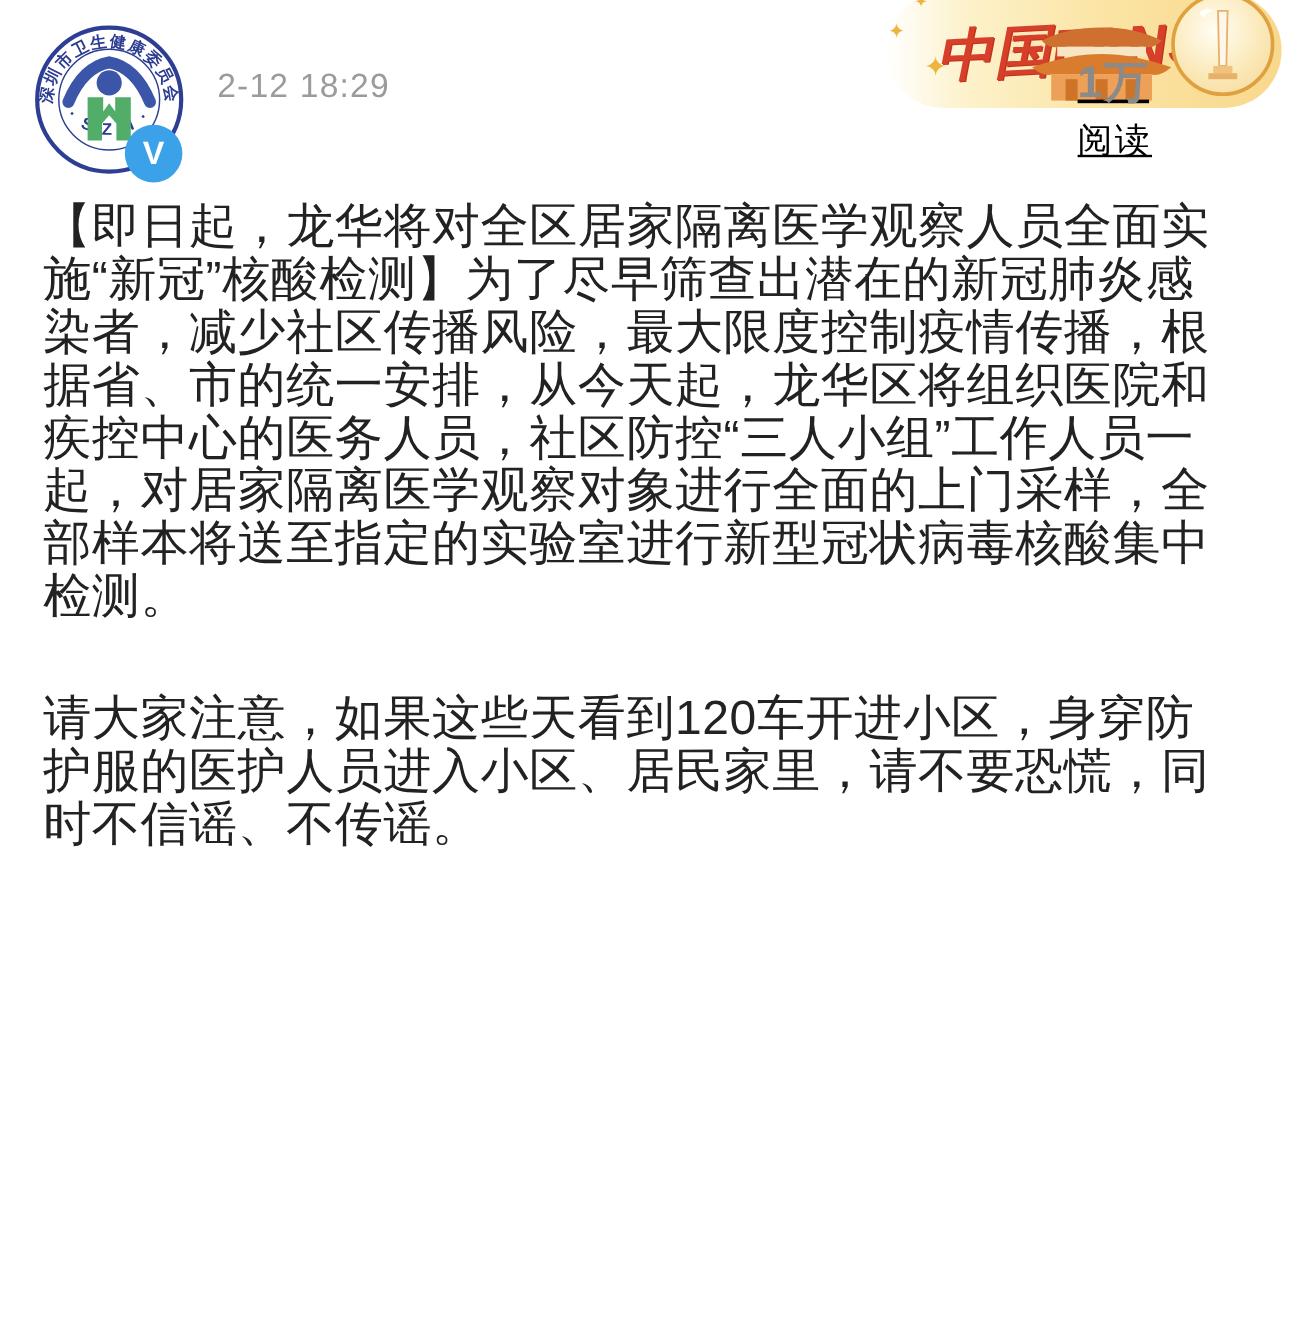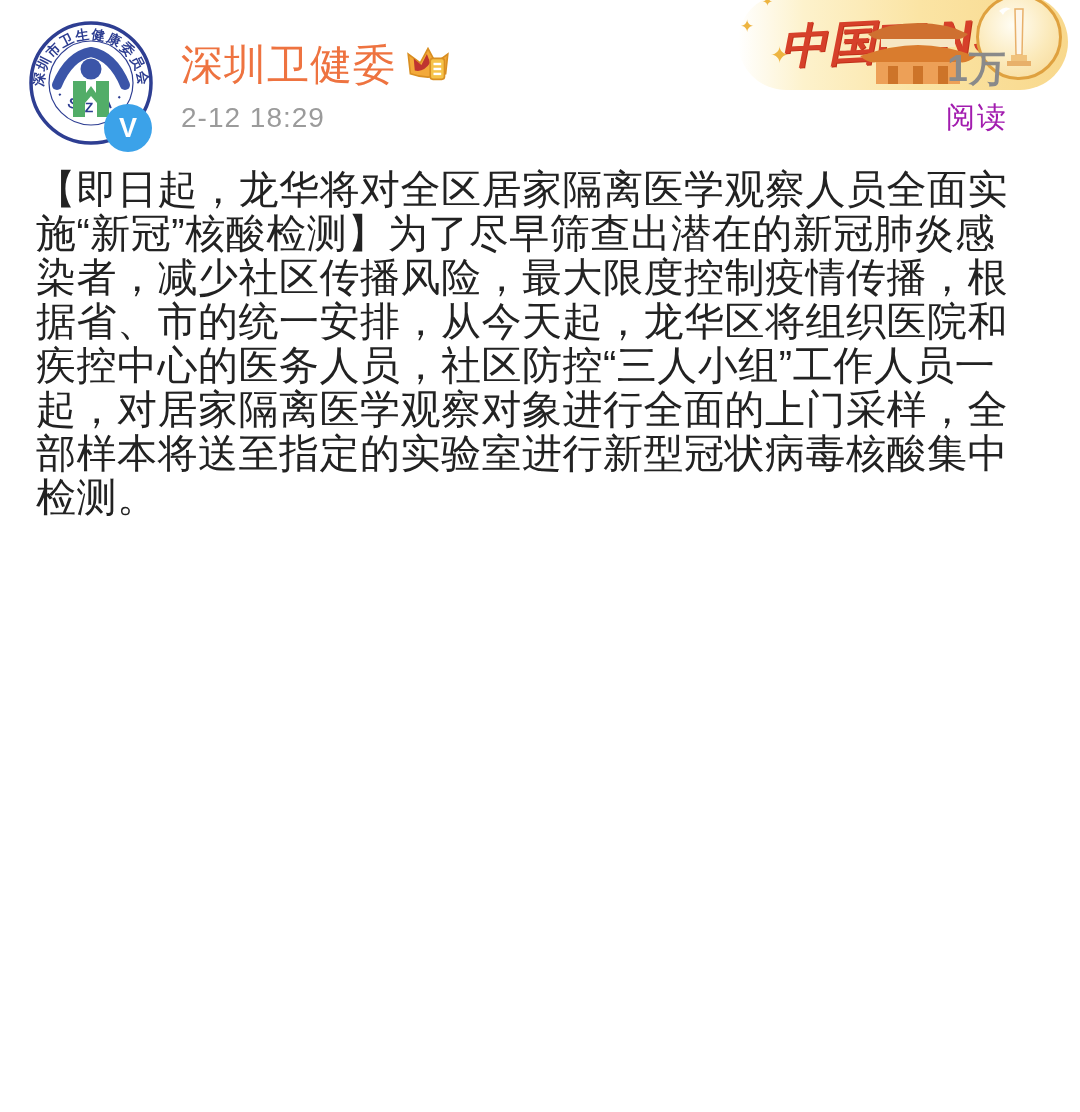--- a/index.html
+++ b/index.html
@@ -60,25 +60,25 @@
   .cap-circle {
     position:absolute; left:238px; top:0px;
     width:86px; height:86px; border-radius:50%;
     border:3px solid #dfa13f;
     background:radial-gradient(circle at 42% 35%, #fffdf4 0%, #fbe9b9 55%, #f6d794 100%);
     box-sizing:border-box;
   }
 
   
   .reads {
-    position:absolute; left:922px; top:44px; width:110px;
-    text-align:center; z-index:5;
+    position:absolute; left:898px; top:44px; width:110px;
+    z-index:5;text-decoration:underline;
   }
   .reads-count { font-size:37px; font-weight:bold; color:#8a8a8a; letter-spacing:1px; }
-  .reads-label { font-size:29px; color:#a21caf; margin-top:4px; letter-spacing:2px; }
+  .reads-label { font-size:29px; color:#000000; margin-top:4px; letter-spacing:2px; }
 
   
   .post {
     position:absolute; left:36px; top:167px; width:1020px;
     color:#222222;
   }
   .post p {
     margin:0 0 58px 0;
     font-size:40px; line-height:44px; letter-spacing:0.5px;
     white-space:pre-line;
@@ -109,31 +109,20 @@
       <circle cx="63" cy="49" r="10.5" fill="#3b55a8"></circle>
 
       <path d="M 45,61 L 58,61 L 58,73 L 63,66 L 68,73 L 68,61 L 81,61 L 81,97 L 69,97 L 69,83 L 63,76 L 57,83 L 57,97 L 45,97 Z" fill="#52ad68"></path>
     </svg>
     <div class="v-badge">
       <span>V</span>
     </div>
   </div>
 
   <div class="user-col">
-    <div class="user-row">
-      <span class="username">深圳卫健委</span>
-      <svg class="crown" viewBox="0 0 40 38">
-        <path d="M4,27 L2,9 L13,17 L20,4 L27,17 L38,9 L36,27 Q20,33 4,27 Z" fill="#f3a93a" stroke="#d98f22" stroke-width="1.5"></path>
-        <path d="M8,24 L7,13 L14,19 L19,9 L22,17 Q16,26 8,24 Z" fill="#bf3430"></path>
-        <rect x="22" y="13" width="13" height="19" rx="2.5" fill="#f6c34a" stroke="#d98f22" stroke-width="1.5"></rect>
-        <rect x="25" y="17" width="7" height="2.2" fill="#ffffff"></rect>
-        <rect x="25" y="21.5" width="7" height="2.2" fill="#ffffff"></rect>
-        <rect x="25" y="26" width="7" height="2.2" fill="#ffffff"></rect>
-      </svg>
-    </div>
     <div class="timestamp">2-12 18:29</div>
   </div>
 
   <div class="banner">
     <span class="star s1">✦</span>
     <span class="star s2">✦</span>
     <span class="star s3">✦</span>
 
     <span class="banner-title">中国FANS</span>
 
@@ -165,13 +154,16 @@
 
 <div class="post">
   <p>【即日起，龙华将对全区居家隔离医学观察人员全面实
 施“新冠”核酸检测】为了尽早筛查出潜在的新冠肺炎感
 染者，减少社区传播风险，最大限度控制疫情传播，根
 据省、市的统一安排，从今天起，龙华区将组织医院和
 疾控中心的医务人员，社区防控“三人小组”工作人员一
 起，对居家隔离医学观察对象进行全面的上门采样，全
 部样本将送至指定的实验室进行新型冠状病毒核酸集中
 检测。</p>
+  <p>请大家注意，如果这些天看到120车开进小区，身穿防
+护服的医护人员进入小区、居民家里，请不要恐慌，同
+时不信谣、不传谣。</p>
 </div>
 
 </body></html>

